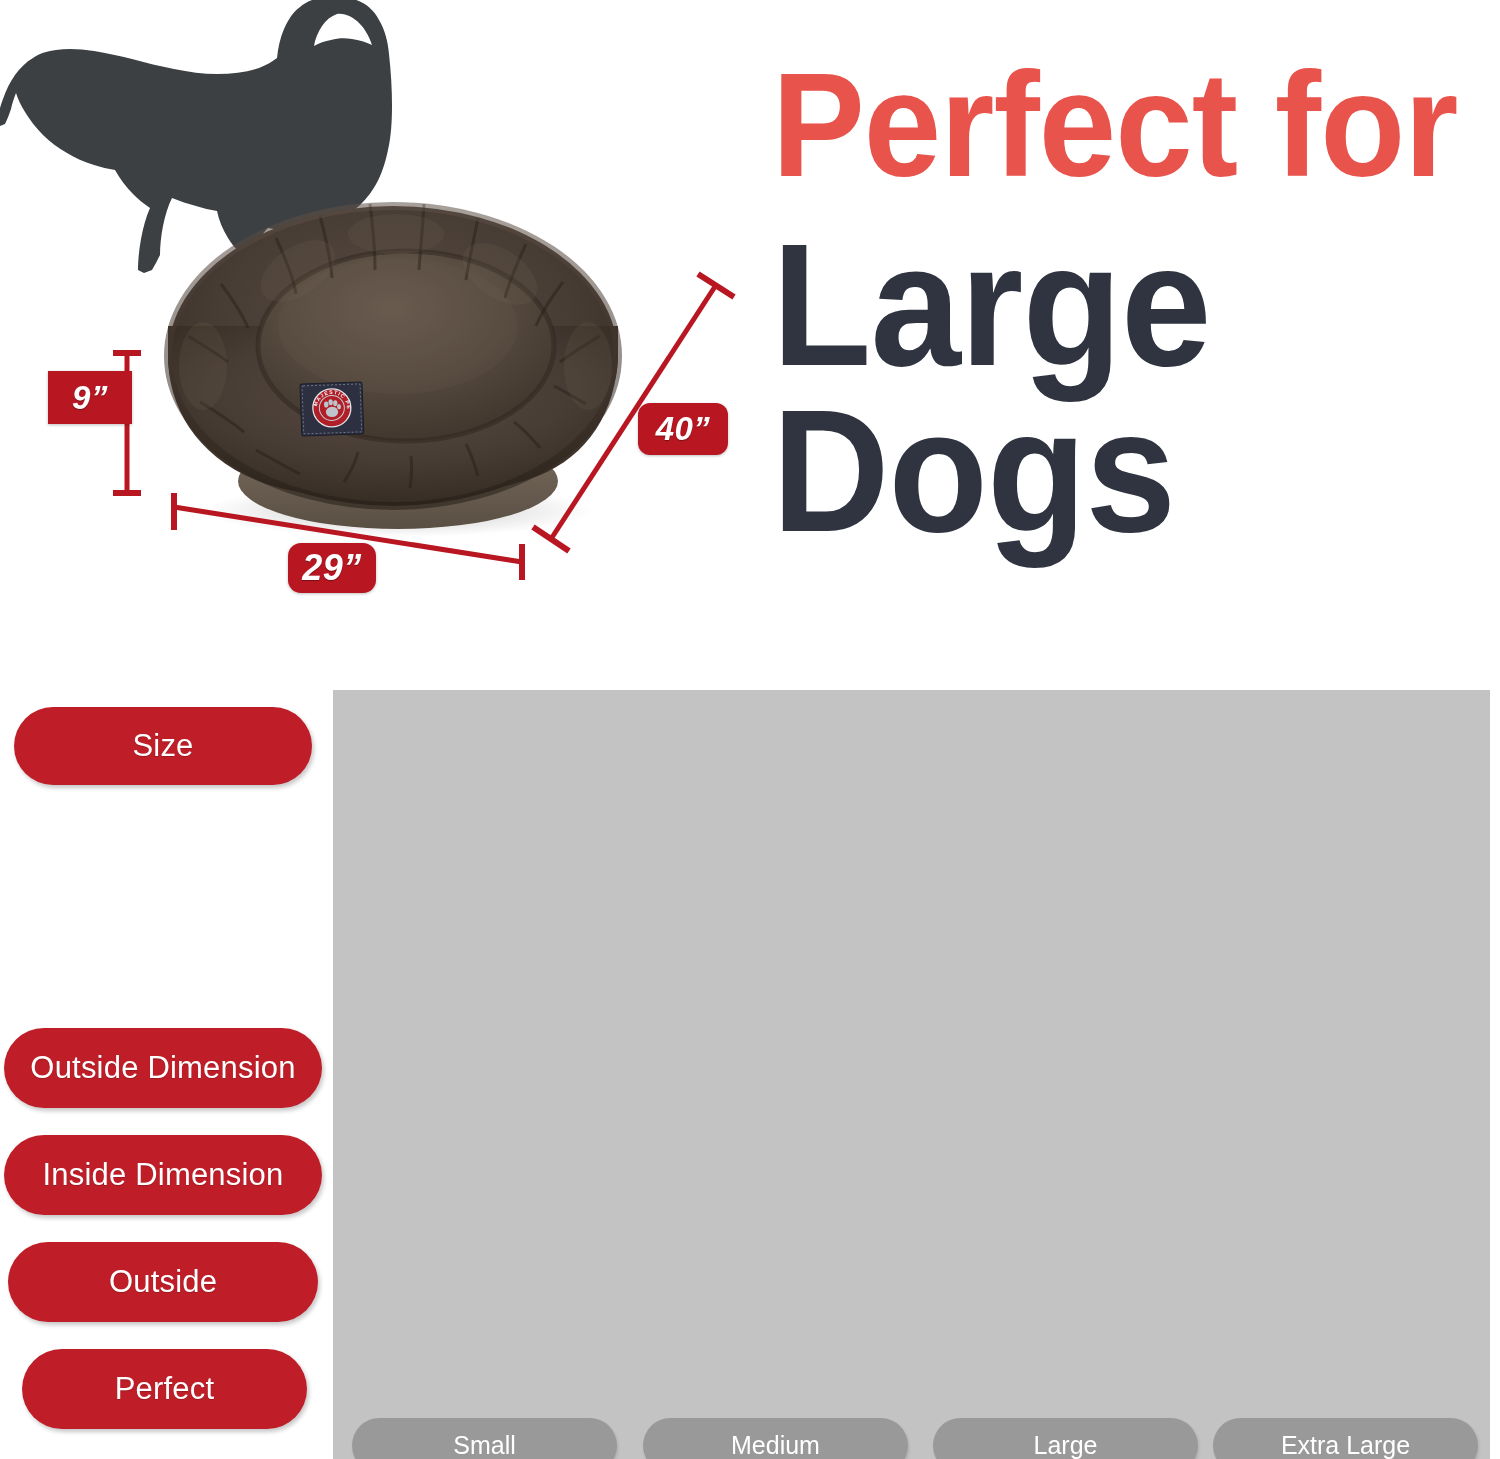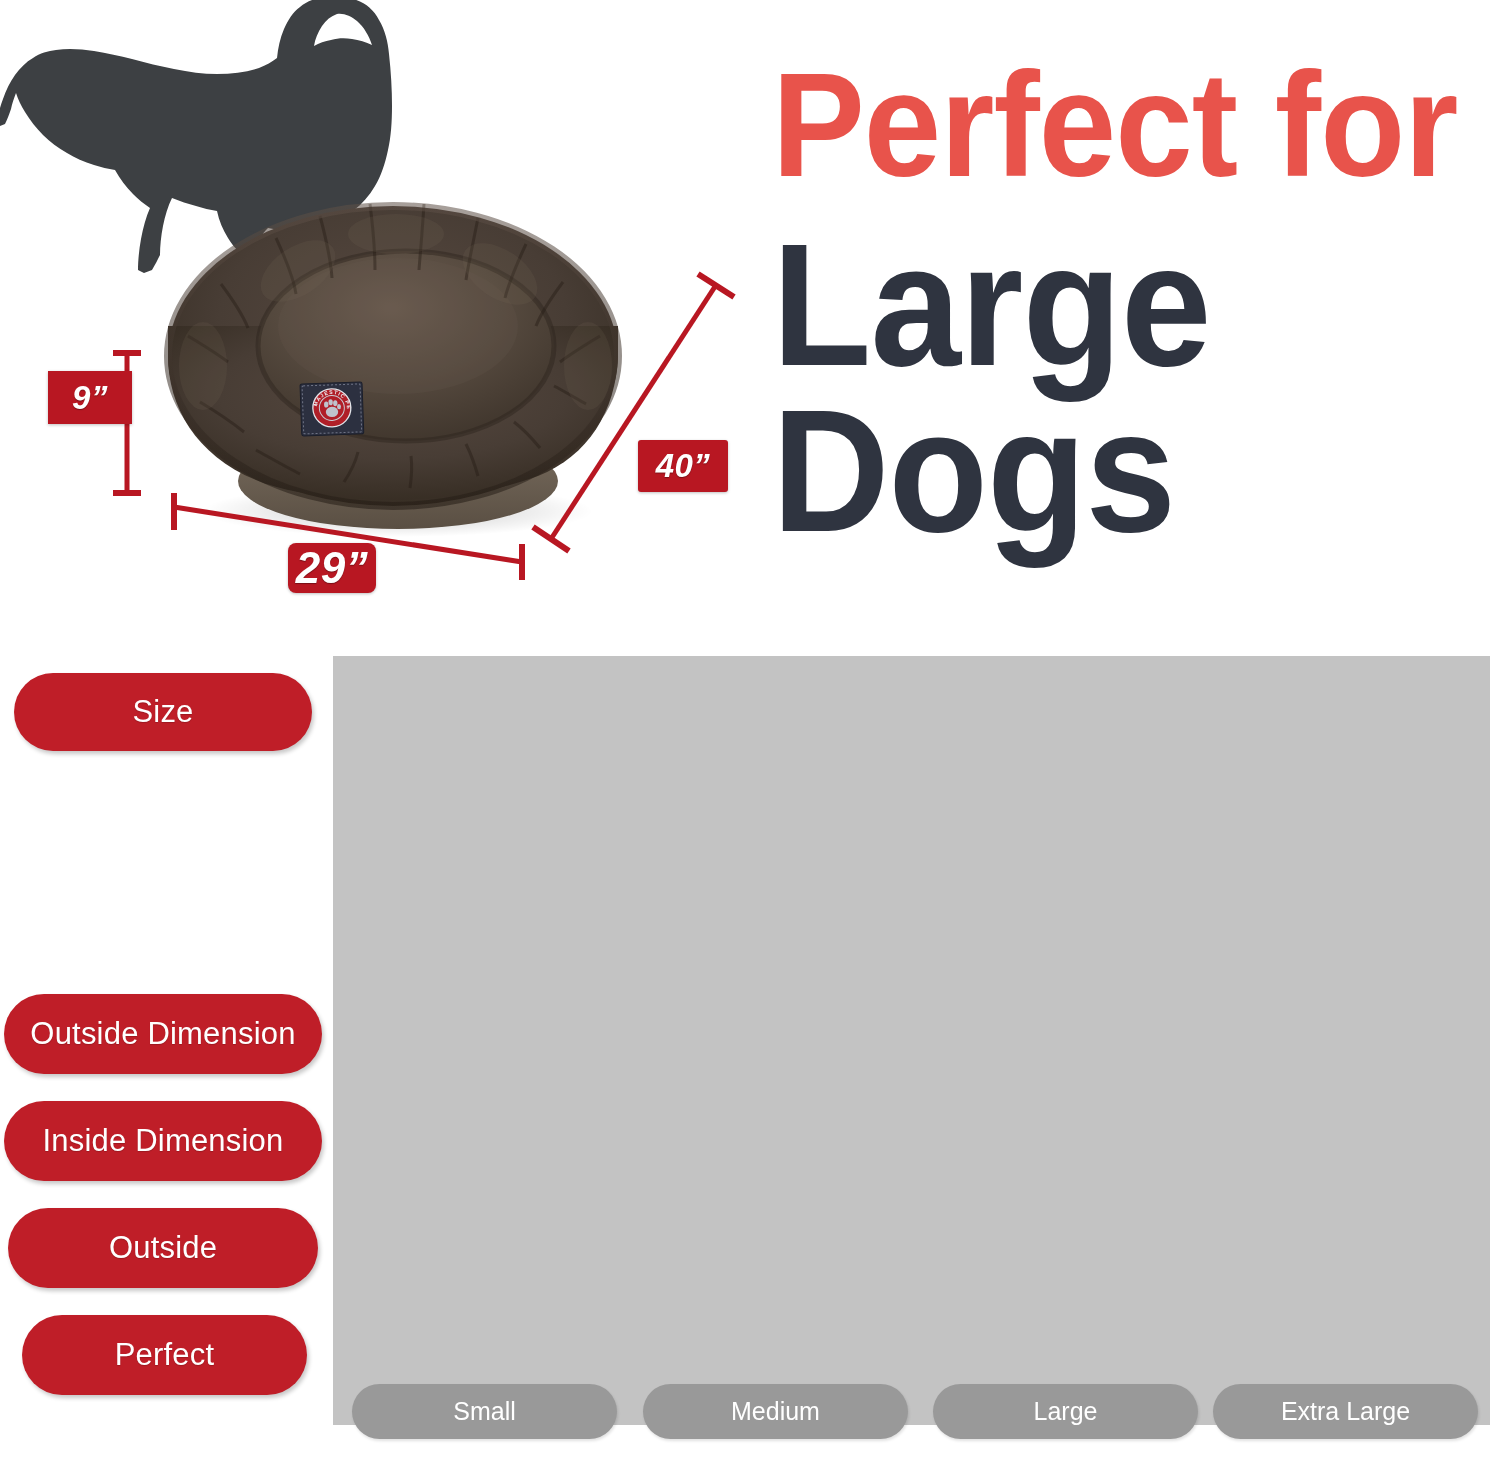--- a/index.html
+++ b/index.html
@@ -21,22 +21,22 @@
   
   .dim-label{
     position:absolute;background:#B81722;color:#fff;
     font-weight:bold;font-style:italic;letter-spacing:.5px;
     display:flex;align-items:center;justify-content:center;
     text-shadow:0 1px 1px rgba(0,0,0,.35);
     box-shadow:0 1px 3px rgba(0,0,0,.25);
     z-index:6;
   }
   #dim-9{left:48px;top:371px;width:84px;height:53px;font-size:33px;}
-  #dim-40{left:638px;top:403px;width:90px;height:52px;font-size:33px;border-radius:3px;margin-top:37px;}
-  #dim-29{left:288px;top:543px;width:88px;height:50px;font-size:44px;border-radius:8px;}
+  #dim-40{left:638px;top:403px;width:90px;height:52px;font-size:33px;border-radius:12px;}
+  #dim-29{left:288px;top:543px;width:88px;height:50px;font-size:36px;border-radius:13px;}
 
   .dim-line{position:absolute;z-index:5;}
 
   
   #headline{
     position:absolute;left:772px;top:52px;width:720px;
     font-family:"Liberation Sans Narrow","Liberation Sans",sans-serif;
     font-weight:bold;line-height:.98;letter-spacing:-1px;
   }
   #headline .l1{
@@ -49,21 +49,21 @@
     transform:scaleX(.93);transform-origin:left center;
     white-space:nowrap;
   }
   #headline .l3{
     display:block;color:#2F3440;font-size:175px;margin-top:-6px;
     transform:scaleX(.93);transform-origin:left center;
     white-space:nowrap;
   }
 
   
-  #spec-table{position:absolute;left:0;top:656px;width:1500px;height:616px;}
+  #spec-table{position:absolute;left:0;top:690px;width:1500px;height:616px;}
   #spec-grey-panel{
     position:absolute;left:333px;top:0;width:1157px;height:769px;background:#C3C3C3;
   }
 
   .row-label{
     position:absolute;background:#BF1E28;border-radius:46px;
     display:flex;align-items:center;justify-content:center;
     color:#fff;font-size:31px;letter-spacing:.2px;
     box-shadow:2px 3px 4px rgba(0,0,0,.22);
     text-shadow:0 1px 1px rgba(0,0,0,.18);

